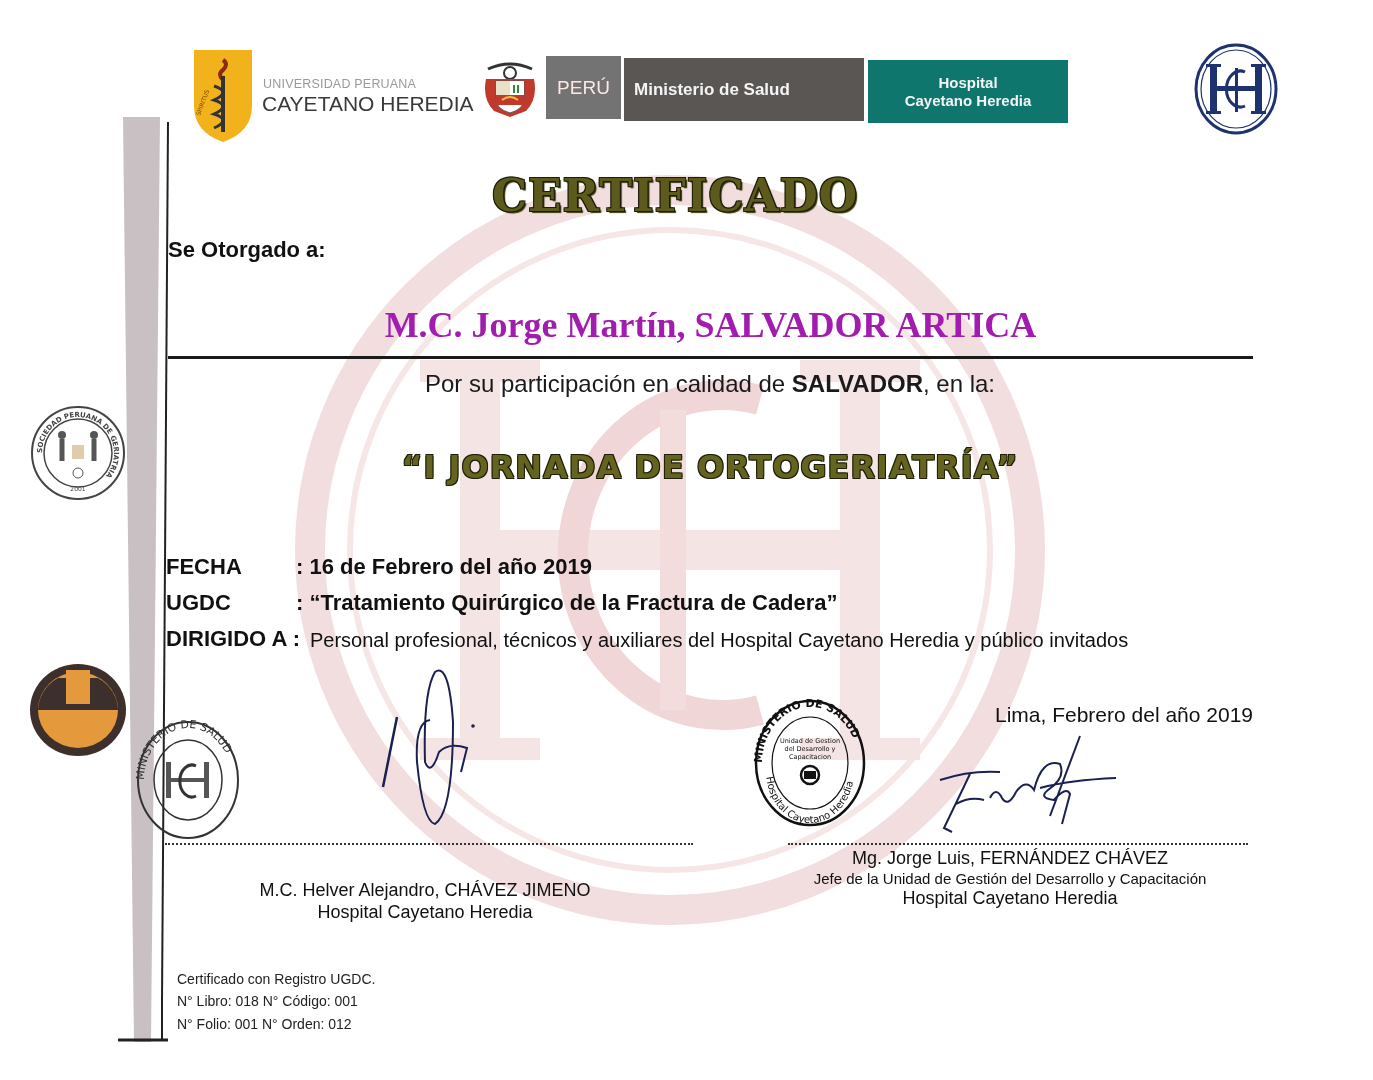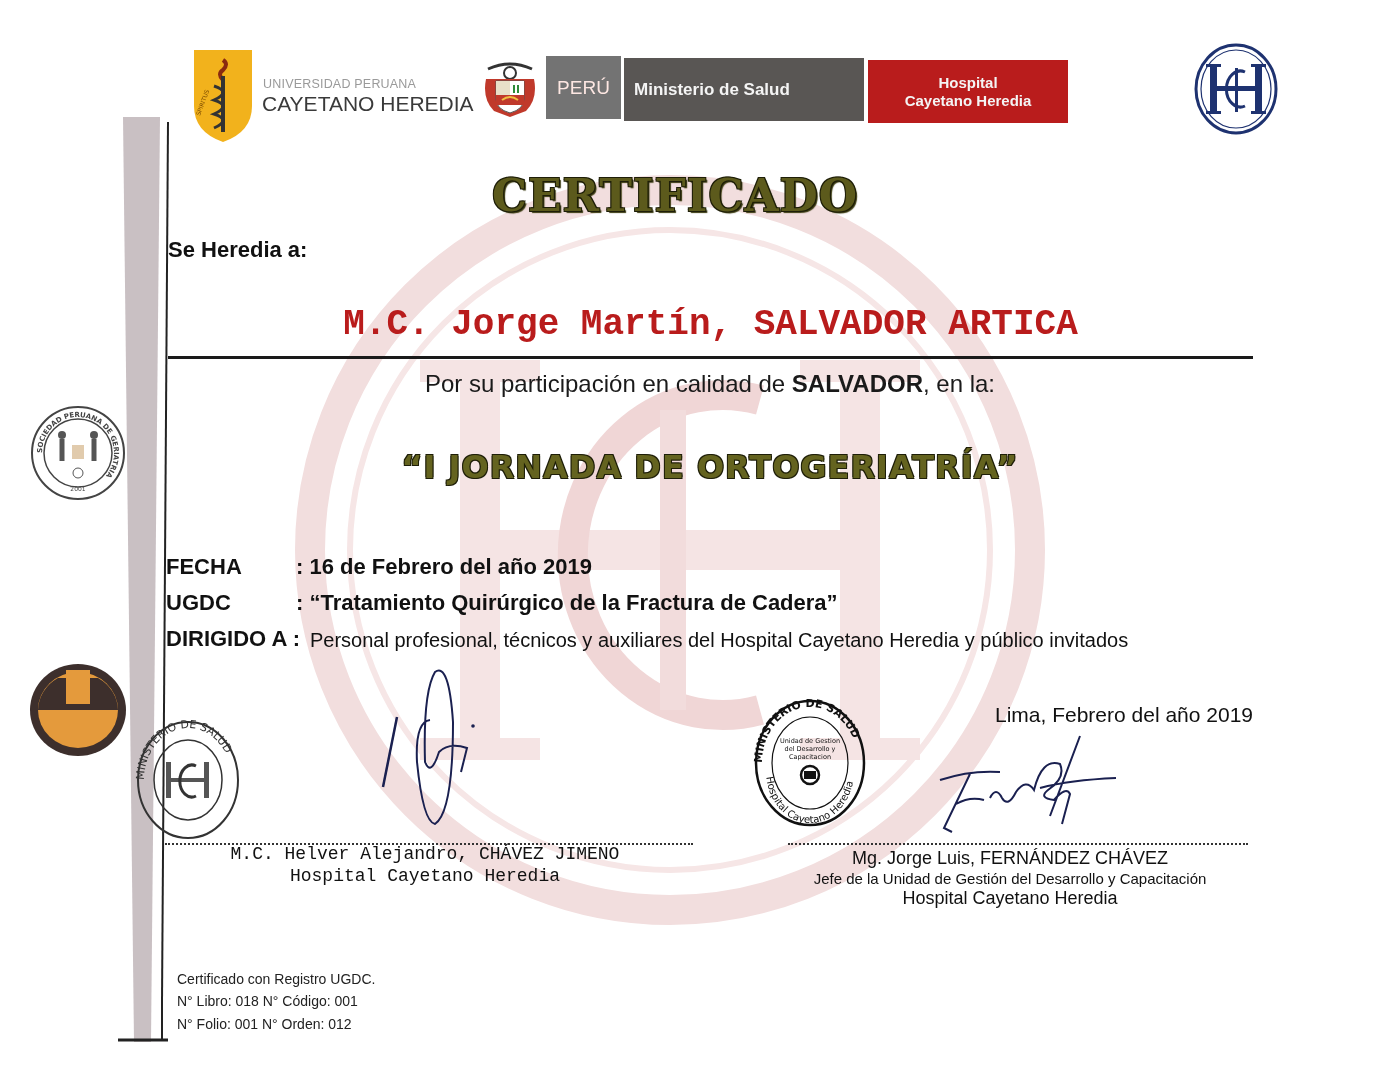--- a/index.html
+++ b/index.html
@@ -20,35 +20,35 @@
     
     .upch-shield { left: 190px; top: 46px; width: 66px; height: 98px; }
     .upch-text-small { left: 263px; top: 77px; font-size: 12.5px; color: #9a9a9a; letter-spacing: 0.2px; }
     .upch-text-big { left: 262px; top: 92px; font-size: 21px; color: #3a3a3a; }
 
     .peru-shield { left: 480px; top: 55px; width: 60px; height: 66px; }
     .peru-box { left: 546px; top: 56px; width: 75px; height: 63px; background: #737373;
       color: #fde7e2; font-size: 19px; display: flex; align-items: center; justify-content: center; }
     .minsa-box { left: 624px; top: 58px; width: 240px; height: 63px; background: #595654;
       color: #f4f4f4; font-size: 17px; font-weight: bold; display: flex; align-items: center; padding-left: 10px; box-sizing: border-box; }
-    .hch-box { left: 868px; top: 60px; width: 200px; height: 63px; background: #b91c1c;
+    .hch-box { left: 868px; top: 60px; width: 200px; height: 63px; background: #0f766e;
       color: #f4f4f4; font-size: 15px; font-weight: bold; display: flex; flex-direction: column; align-items: center; justify-content: center; line-height: 1.2; }
     .hch-logo { left: 1193px; top: 42px; width: 86px; height: 94px; }
 
     
     .title { left: 0; width: 1358px; top: 170px; text-align: center; padding-left: 0;
       font-family: "DejaVu Serif", serif; font-weight: bold; font-size: 44px;
       color: #5c5a1c; letter-spacing: 1px;
       text-shadow: 1px 1px 0 #1e1e08, -1px -1px 0 #1e1e08, 1px -1px 0 #1e1e08, -1px 1px 0 #1e1e08, 2px 2px 1px #3a3a10; }
     .title span { position: relative; left: -4px; }
 
     .awarded-to { left: 168px; top: 237px; font-size: 22px; font-weight: bold; color: #111; }
 
     .recipient { left: 168px; width: 1085px; top: 304px; text-align: center;
-      font-family: Liberation Mono, monospace; font-weight: bold; font-size: 36px; color: #b91c1c; }
+      font-family: Liberation Serif, serif; font-weight: bold; font-size: 36px; color: #a21caf; }
     .recipient-line { left: 168px; top: 356px; width: 1085px; height: 3px; background: #1a1a1a; }
 
     .participation { left: 0; width: 1420px; top: 370px; text-align: center; font-size: 24px; color: #1a1a1a; }
     .participation b { font-weight: bold; }
 
     .event { left: 0; width: 1420px; top: 448px; text-align: center;
       font-family: "DejaVu Sans", sans-serif; font-weight: 900; font-size: 32px;
       color: #64631f; letter-spacing: 1px;
       text-shadow: 1px 1px 0 #1e1e08, -1px -1px 0 #1e1e08, 1px -1px 0 #1e1e08, -1px 1px 0 #1e1e08; }
 
@@ -66,21 +66,21 @@
     .sign-left { left: 375px; top: 662px; width: 110px; height: 170px; }
     .sign-right { left: 930px; top: 728px; width: 200px; height: 110px; }
 
     .place-date { left: 995px; top: 703px; font-size: 21px; color: #111; }
 
     .dotline { height: 0; border-top: 2px dotted #333; }
     .dot-left { left: 165px; top: 843px; width: 528px; }
     .dot-right { left: 788px; top: 843px; width: 460px; }
 
     .sig-block { text-align: center; color: #111; line-height: 1.2; }
-    .sig-left { left: 165px; width: 520px; top: 844px; font-family: Liberation Mono, monospace; }
+    .sig-left { left: 165px; width: 520px; top: 880px; }
     .sig-right { left: 770px; width: 480px; top: 848px; }
     .sig-name { font-size: 18px; }
     .sig-role { font-size: 15px; }
     .sig-org { font-size: 18px; }
 
     .registry { left: 177px; top: 968px; font-size: 14px; color: #222; line-height: 1.6; }
   </style>
 </head>
 <body>
 
@@ -146,21 +146,21 @@
     <rect x="58" y="22" width="15" height="3"></rect>
     <rect x="13" y="69" width="15" height="3"></rect>
     <rect x="58" y="69" width="15" height="3"></rect>
   </g>
   <path d="M52 30 A14 18 0 1 0 52 64" fill="none" stroke="#1e3270" stroke-width="3"></path>
   <rect x="42" y="26" width="3" height="44" fill="#1e3270"></rect>
 </svg>
 
 <div class="abs title"><span>CERTIFICADO</span></div>
 
-<div class="abs awarded-to">Se Heredia a:</div>
+<div class="abs awarded-to">Se Otorgado a:</div>
 
 <div class="abs recipient">M.C. Jorge Martín, SALVADOR ARTICA</div>
 <div class="abs recipient-line"></div>
 
 <div class="abs participation">
   <span>Por su participación en calidad de </span><b>SALVADOR</b><span>, en la:</span>
 </div>
 
 <div class="abs event">“I JORNADA DE ORTOGERIATRÍA”</div>
 

